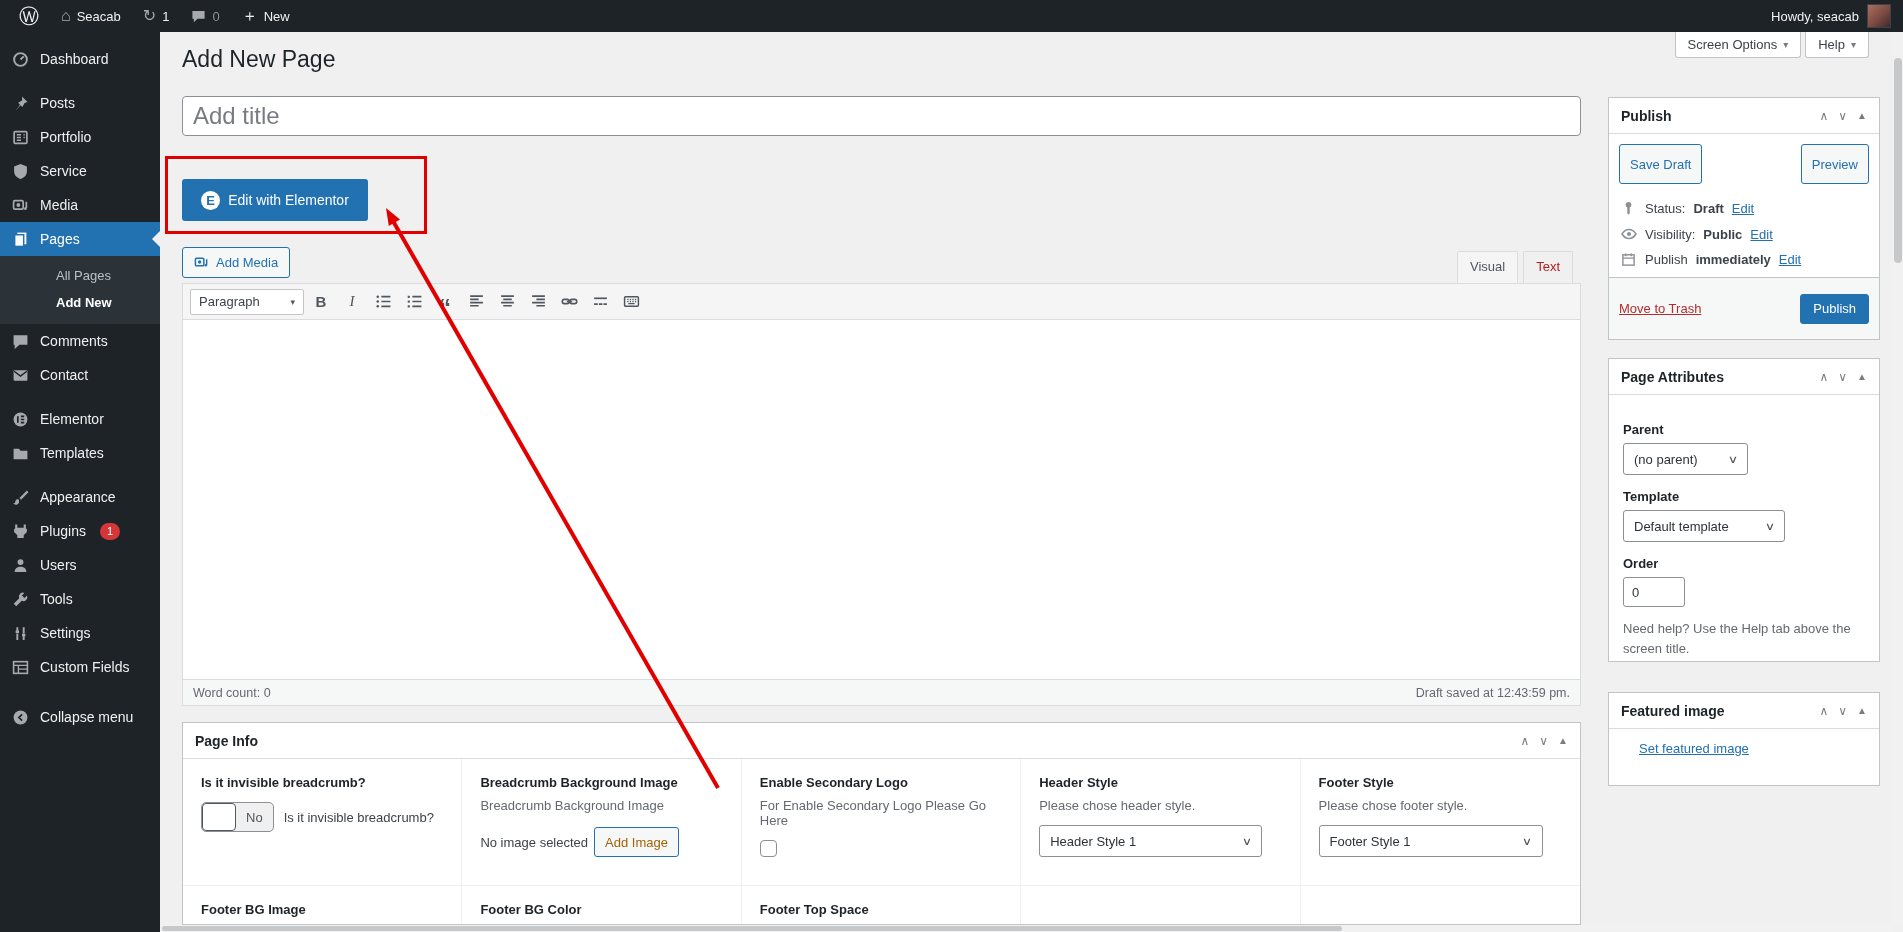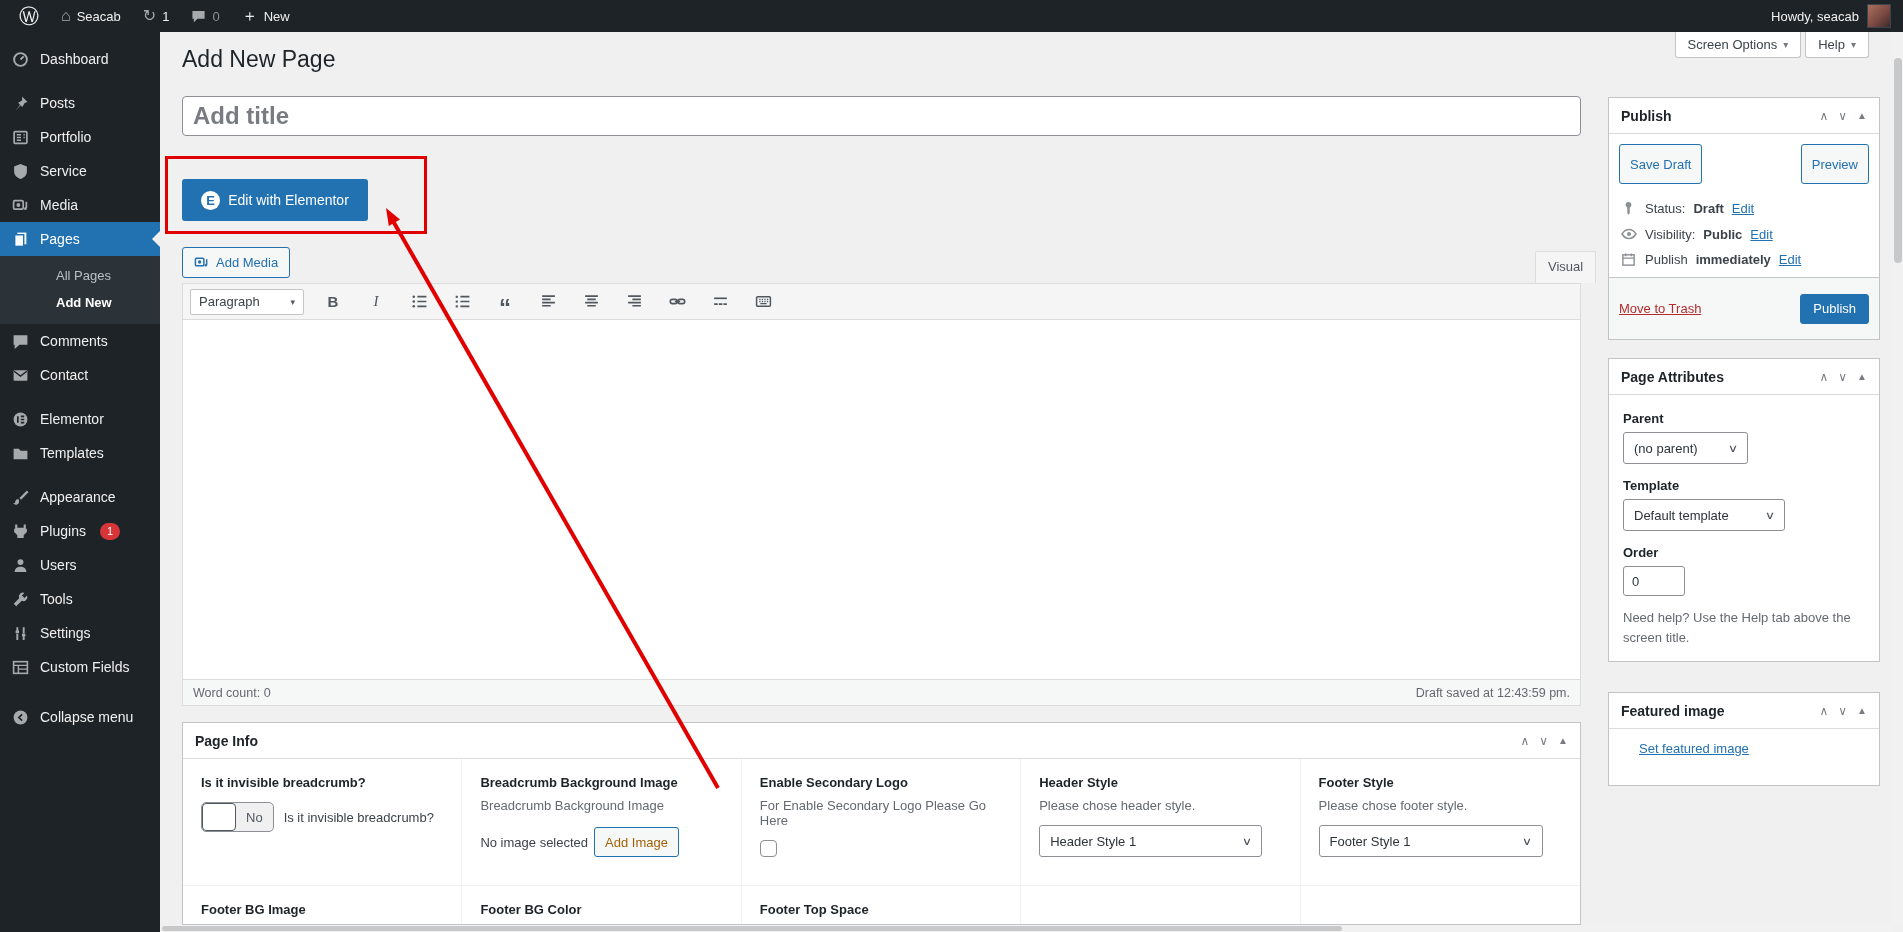--- a/index.html
+++ b/index.html
@@ -31,37 +31,37 @@
 
   
   .content { position:absolute; left:160px; top:32px; width:1743px; height:900px; background:#f0f0f1; overflow:hidden; z-index:10; }
 
   .screen-meta { position:absolute; top:0; right:34px; display:flex; gap:4px; }
   .meta-tab { background:#fff; border:1px solid #c3c4c7; border-top:none; border-radius:0 0 3px 3px; padding:5px 12px; color:#3c434a; display:flex; align-items:center; gap:6px; cursor:pointer; }
   .meta-tab .chev { font-size:10px; color:#787c82; }
 
   .page-title { position:absolute; left:22px; top:14px; font-size:23px; font-weight:400; color:#1d2327; }
 
-  .title-input { position:absolute; left:22px; top:64px; width:1399px; height:40px; border:1px solid #8c8f94; border-radius:4px; background:#fff; font-size:24px; padding:4px 10px; color:#2c3338; font-family:inherit;font-weight:bold; }
+  .title-input { position:absolute; left:22px; top:64px; width:1399px; height:40px; border:1px solid #8c8f94; border-radius:4px; background:#fff; font-size:24px; padding:4px 10px; color:#2c3338; font-family:inherit; }
   .title-input::placeholder { color:#787c82; }
 
   .anno-box { position:absolute; left:5px; top:124px; width:262px; height:78px; border:3px solid #e10000; z-index:60; pointer-events:none; }
   .anno-arrow { position:absolute; left:200px; top:168px; width:380px; height:620px; z-index:61; pointer-events:none; }
 
   .btn-elementor { position:absolute; left:22px; top:147px; width:186px; height:42px; background:#2271b1; color:#fff; border:none; border-radius:3px; font-size:14px; display:flex; align-items:center; justify-content:center; gap:8px; cursor:pointer; font-family:inherit; }
   .el-circle { width:19px; height:19px; border-radius:50%; background:#fff; color:#2271b1; font-weight:bold; font-size:13px; display:flex; align-items:center; justify-content:center; }
 
   .btn-addmedia { position:absolute; left:22px; top:215px; height:31px; padding:0 11px; background:#f6f7f7; border:1px solid #2271b1; border-radius:3px; color:#2271b1; font-size:13px; display:flex; align-items:center; gap:7px; cursor:pointer; font-family:inherit; }
 
-  .editor-tabs { position:absolute; left:1375px; top:219px; display:flex; gap:22px; }
+  .editor-tabs { position:absolute; left:1297px; top:219px; display:flex; gap:5px; }
   .ed-tab { height:32px; padding:7px 12px 0; border:1px solid #dcdcde; border-bottom:none; border-radius:2px 2px 0 0; font-size:13px; color:#b91c1c; cursor:pointer; background:#f0f0f1; }
   .ed-tab.active { background:#f5f5f5; color:#50575e; }
 
   .editor { position:absolute; left:22px; top:251px; width:1399px; height:423px; border:1px solid #dcdcde; background:#fff; display:flex; flex-direction:column; }
-  .ed-toolbar { height:36px; background:#f5f5f5; border-bottom:1px solid #dcdcde; display:flex; align-items:center; gap:15px; padding:0 7px; }
+  .ed-toolbar { height:36px; background:#f5f5f5; border-bottom:1px solid #dcdcde; display:flex; align-items:center; gap:3px; padding:0 7px; }
   .fmt-select { width:114px; height:26px; background:#fff; border:1px solid #c5c5c5; border-radius:2px; display:flex; align-items:center; justify-content:space-between; padding:0 8px; color:#3c434a; cursor:pointer; }
   .fmt-select .chev { font-size:9px; color:#50575e; }
   .tb-btn { width:28px; height:26px; display:flex; align-items:center; justify-content:center; color:#50575e; border-radius:2px; cursor:pointer; }
   .tb-btn.bold { font-weight:bold; font-size:15px; }
   .tb-btn.italic { font-style:italic; font-family:"Liberation Serif","DejaVu Serif",serif; font-size:15px; }
   .tb-btn.quote { font-size:24px; line-height:0.4; padding-top:12px; font-weight:bold; }
   .tb-btn svg { display:block; }
   .ed-area { flex:1; background:#fff; }
   .ed-statusbar { height:26px; background:#f6f7f7; border-top:1px solid #dcdcde; display:flex; align-items:center; justify-content:space-between; padding:0 10px; color:#646970; font-size:12.5px; }
 
@@ -548,21 +548,21 @@
   <div class="postbox rightcol-box box-attrs">
     <div class="pb-head">
       <span class="pb-title">Page Attributes</span>
       <span class="pb-controls">
         <span>∧</span>
         <span>∨</span>
         <span class="tri">▲</span>
       </span>
     </div>
     <div class="attrs-body">
-      <div class="field-label" style="margin-top:4px;">Parent</div>
+      <div class="field-label" style="margin-top:15px;">Parent</div>
       <div class="select" style="width:125px;">
         <span>(no parent)</span>
         <span class="chev">∨</span>
       </div>
       <div class="field-label" style="margin-top:14px;">Template</div>
       <div class="select" style="width:162px;">
         <span>Default template</span>
         <span class="chev">∨</span>
       </div>
       <div class="field-label" style="margin-top:14px;">Order</div>

